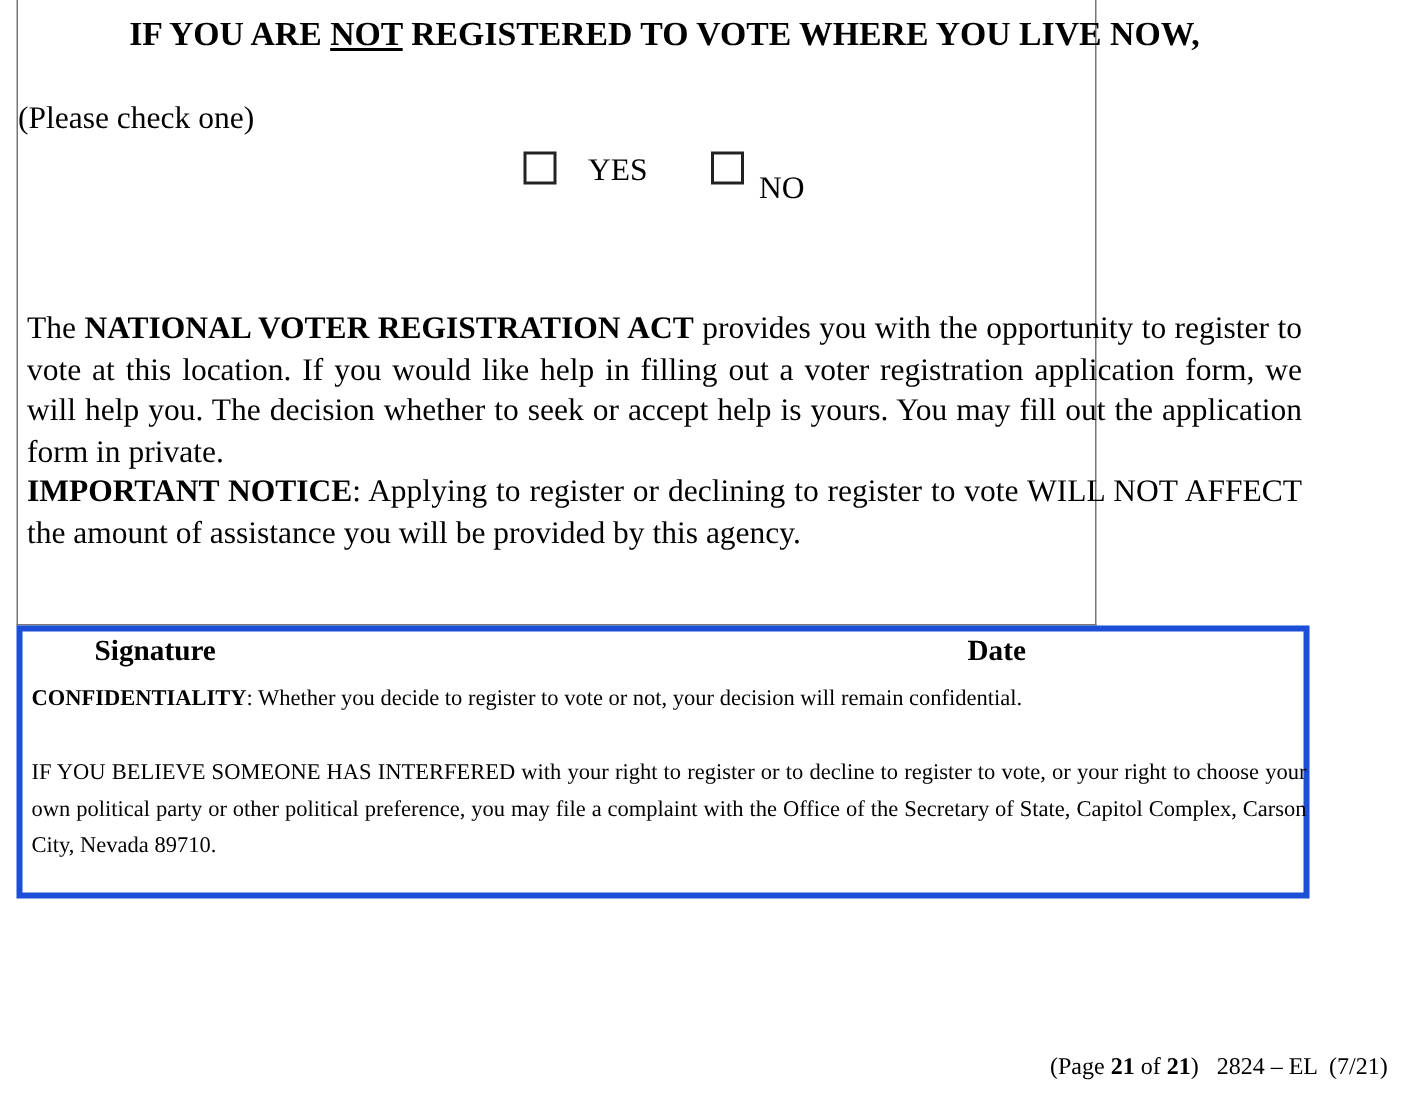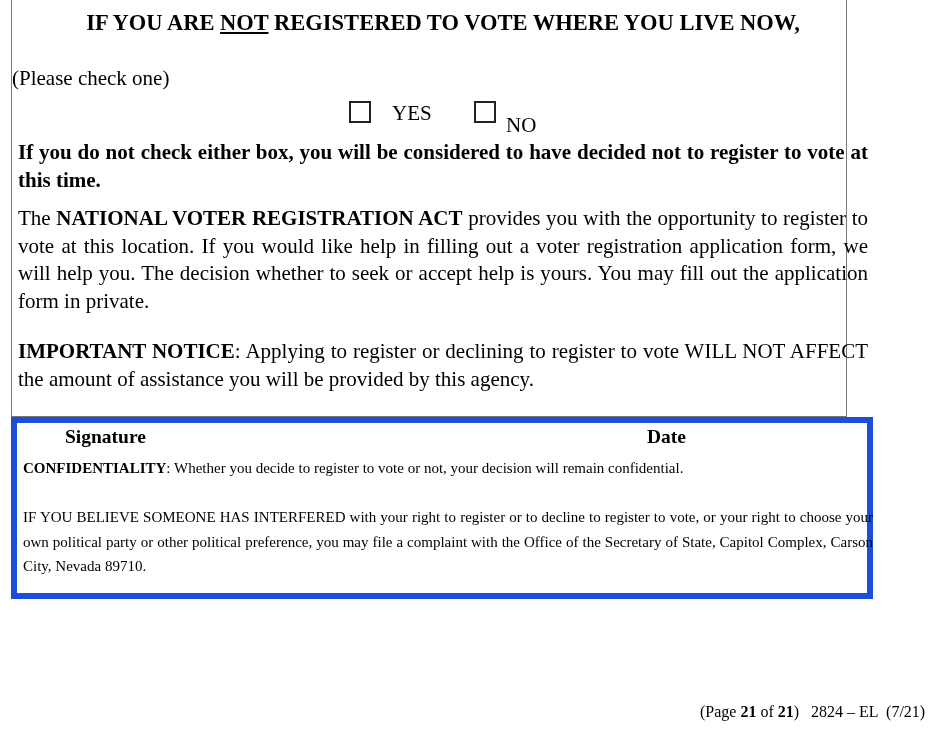--- a/index.html
+++ b/index.html
@@ -1,35 +1,35 @@
 <!DOCTYPE html>
 <html><head>
 <meta charset="utf-8">
 <style>
   html, body { margin:0; padding:0; background:#ffffff; }
   body { width:950px; height:733px; position:relative; overflow:hidden;
          font-family:"Liberation Serif", serif; color:#000; }
-  .box1 { position:absolute; left:11px; top:-1px; width:836px; height:418px;
+  .box1 { position:absolute; left:11px; top:-1px; width:720px; height:418px;
           border:1px solid #777; border-top:none; box-sizing:border-box; }
   .box2 { position:absolute; left:11px; top:417px; width:862px; height:182px;
-          border:6px solid #1d4ed8; box-sizing:border-box; }
+          border:4px solid #1d4ed8; box-sizing:border-box; }
   .title { position:absolute; left:0; width:862px; text-align:center; font-weight:bold;
            font-size:22.5px; line-height:27px; }
   .t1 { top:10px; } .t2 { top:37px; }
   .sub { position:absolute; top:66px; left:0; width:862px; text-align:left; font-size:21px; line-height:26px; }
   .choices { position:absolute; top:99px; left:0; width:862px; height:30px; }
   .cb { position:absolute; width:22px; height:22px; border:2px solid #222; box-sizing:border-box; background:#fff; }
   .cb-yes { left:337px; top:3px; }
   .cb-no { left:462px; top:3px; }
   .lbl { position:absolute; top:0px; font-size:21px; line-height:30px; }
   .lbl-yes { left:380px; } .lbl-no { left:494px;margin-top:12px; }
   .para { position:absolute; left:6px; width:850px; font-size:21px; line-height:27.5px; text-align:justify; }
   .p1 { top:140px; font-weight:bold; }
   .p2 { top:206px; }
-  .p3 { top:339px; }
+  .p3 { top:315px; }
   .sig-row { position:absolute; top:2px; left:0; width:862px; height:24px; font-weight:bold; font-size:19.5px; line-height:24px; }
   .sig { position:absolute; left:48px; }
   .date { position:absolute; left:609px;margin-left:21px; }
   .para2 { position:absolute; left:6px; width:850px; font-size:15px; line-height:24.6px; text-align:justify; }
   .c1 { top:33px; }
   .c2 { top:82px; }
   .footer { position:absolute; left:668px; top:702px; font-size:16px; line-height:20px; white-space:pre;margin-left:32px; }
   .u { text-decoration:underline; }
 </style>
 </head>
@@ -37,21 +37,20 @@
 
 <div class="box1">
   <div class="title t1"><span>IF YOU ARE </span><span class="u">NOT</span><span> REGISTERED TO VOTE WHERE YOU LIVE NOW,</span></div>
   <div class="sub">(Please check one)</div>
   <div class="choices">
     <div class="cb cb-yes"></div>
     <span class="lbl lbl-yes">YES</span>
     <div class="cb cb-no"></div>
     <span class="lbl lbl-no">NO</span>
   </div>
-  <div class="para p1">If you do not check either box, you will be considered to have decided not to register to vote at this time.</div>
   <div class="para p2"><span>The </span><b>NATIONAL VOTER REGISTRATION ACT</b><span> provides you with the opportunity to register to vote at this location.  If you would like help in filling out a voter registration application form, we will help you.  The decision whether to seek or accept help is yours.  You may fill out the application form in private.</span></div>
   <div class="para p3"><b>IMPORTANT NOTICE</b><span>:  Applying to register or declining to register to vote WILL NOT AFFECT the amount of assistance you will be provided by this agency.</span></div>
 </div>
 
 <div class="box2">
   <div class="sig-row">
     <span class="sig">Signature</span>
     <span class="date">Date</span>
   </div>
   <div class="para2 c1"><b>CONFIDENTIALITY</b><span>:  Whether you decide to register to vote or not, your decision will remain confidential.</span></div>

